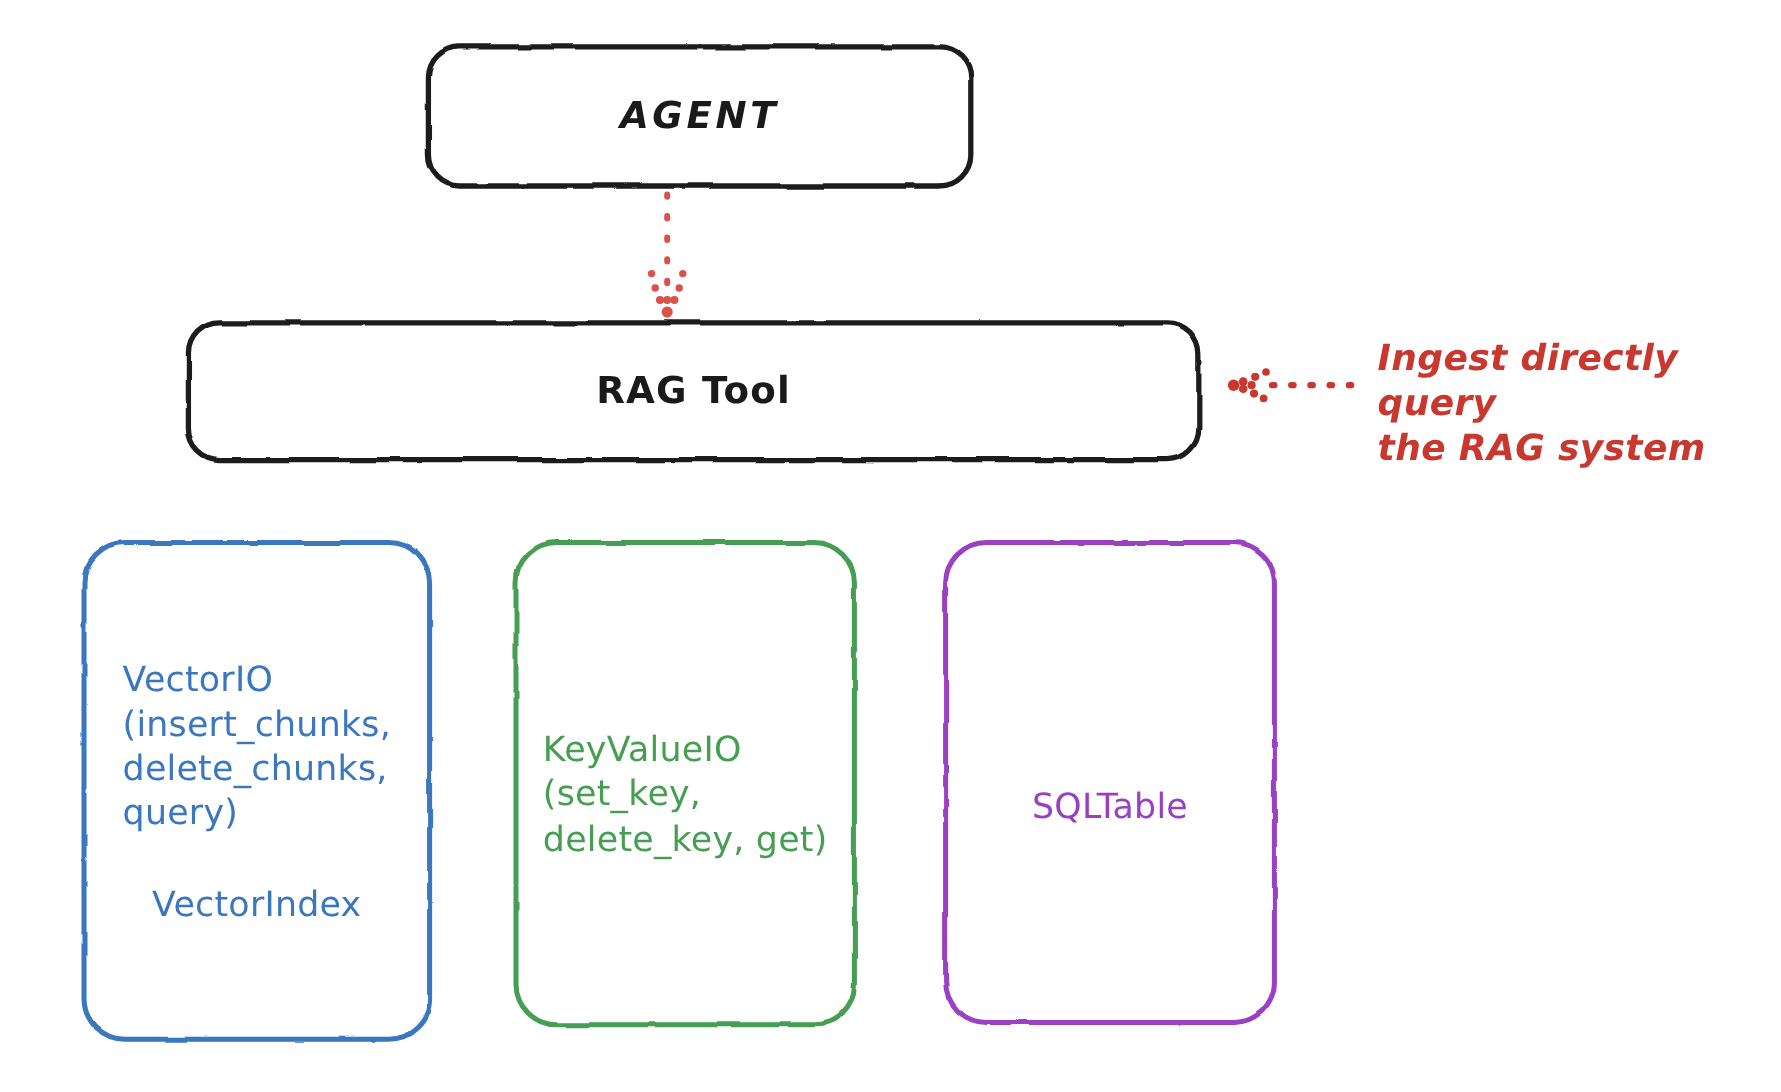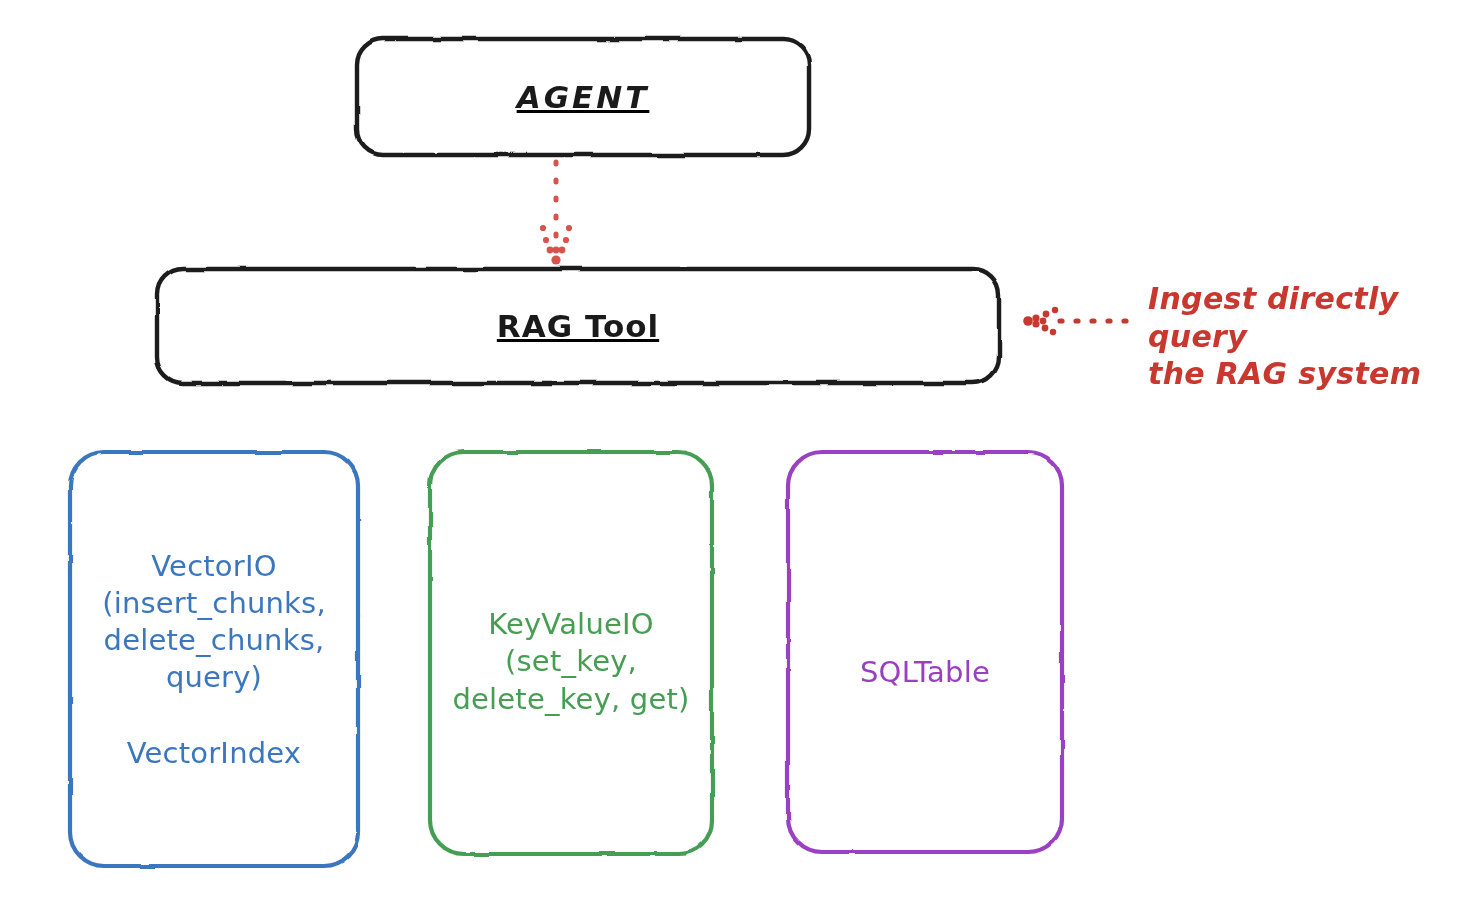--- a/index.html
+++ b/index.html
@@ -31,21 +31,20 @@
     pointer-events: none;
   }
 
   .node {
     position: absolute;
     display: flex;
     align-items: center;
     justify-content: center;
     box-sizing: border-box;
     text-align: center;
-    text-decoration: underline;
   }
 
   
   #agent-node {
     left: 356px;
     top: 38px;
     width: 454px;
     height: 118px;
   }
   #ragtool-node {
@@ -72,21 +71,21 @@
   }
 
   
   .leaf-node {
     position: absolute;
     display: flex;
     flex-direction: column;
     align-items: center;
     justify-content: center;
     box-sizing: border-box;
-    text-align: center;
+    text-align: left;
   }
   #vector-node  { left: 68px;  top: 450px; width: 292px; height: 418px; }
   #keyvalue-node{ left: 428px; top: 450px; width: 286px; height: 464px; }
   #relational-node{ left: 786px; top: 450px; width: 278px; height: 404px; }
 
   .leaf-text {
     font-family: "DejaVu Sans", sans-serif;
     font-size: 29px;
     line-height: 1.28;
     font-weight: 500;

